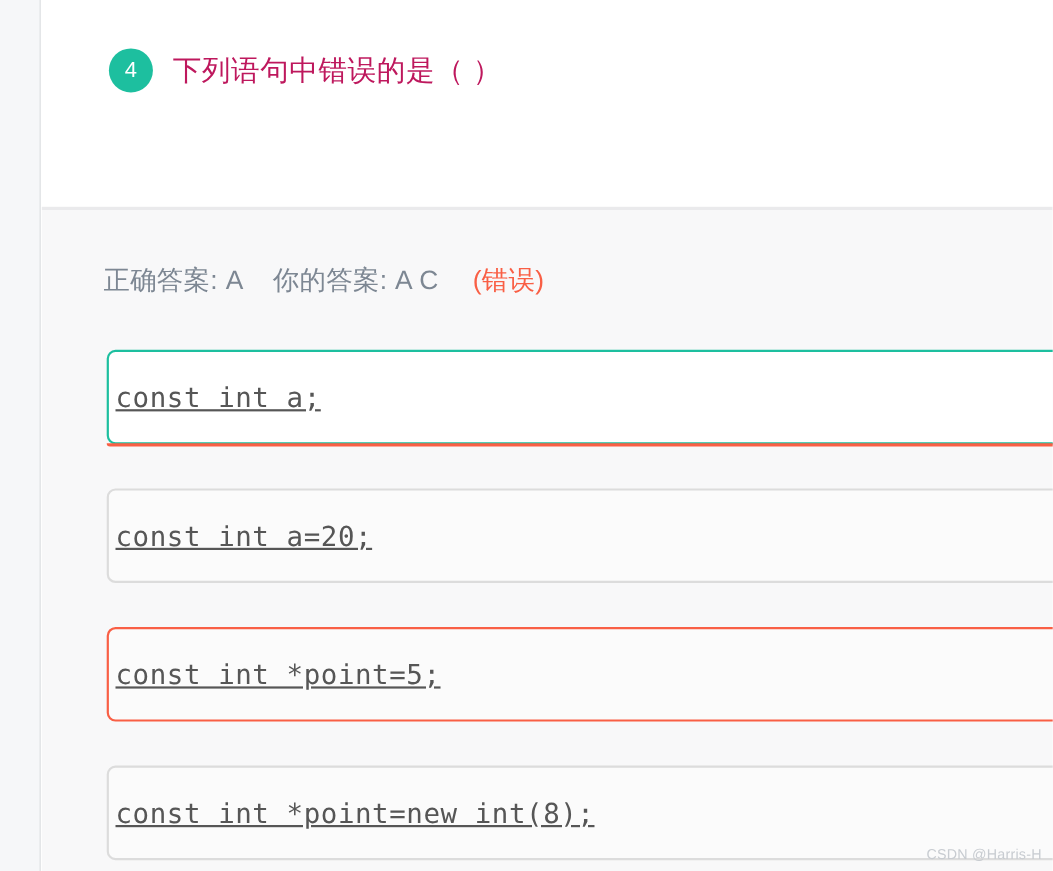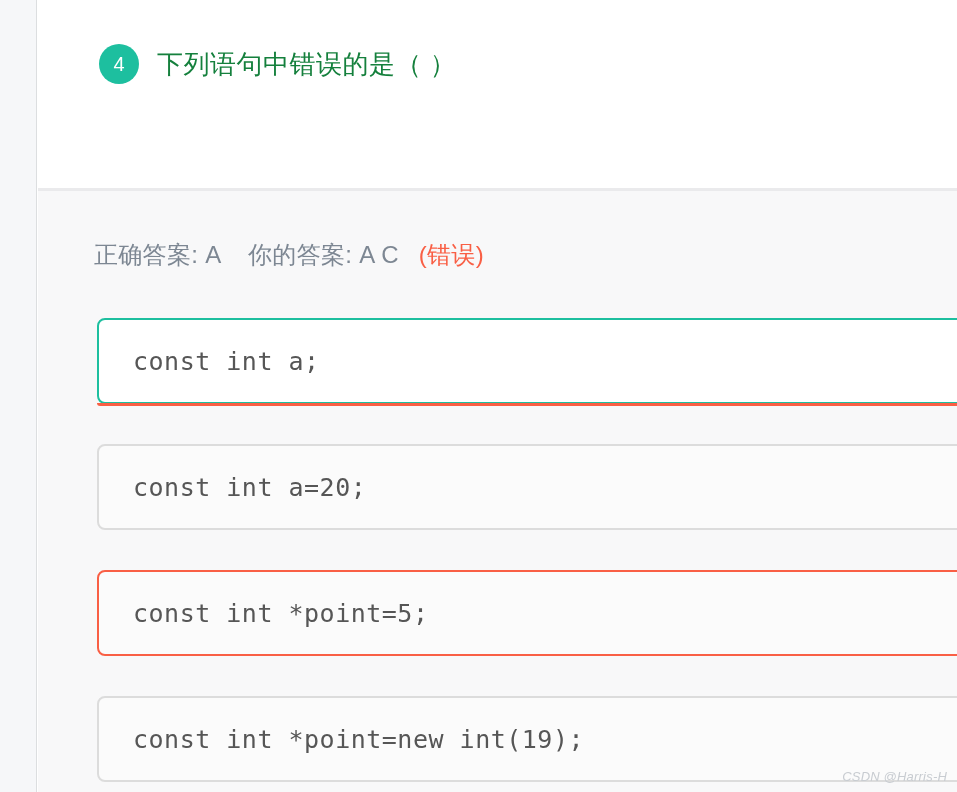--- a/index.html
+++ b/index.html
@@ -62,21 +62,21 @@
     font-size: 20px;
     line-height: 40px;
     text-align: center;
     font-family: "Liberation Sans", "DejaVu Sans", sans-serif;
     flex: 0 0 auto;
   }
 
   .q-text {
     margin-left: 18px;
     font-size: 26px;
-    color: #15803d;
+    color: #be185d;
     white-space: nowrap;
     letter-spacing: 0.5px;
     font-family: "Liberation Sans", "DejaVu Sans", sans-serif;
   }
 
   
   .card-divider {
     position: absolute;
     left: 38px;
     top: 188px;
@@ -100,21 +100,21 @@
     position: absolute;
     left: 56px;
     top: 48px;
     font-size: 24px;
     color: #7d8793;
     white-space: nowrap;
     letter-spacing: 0.3px;
   }
   .answer-line .wrong-tag {
     color: #f95f45;
-    margin-left: 13px;
+    margin-left: 24px;
   }
   .answer-line .sp {
     display: inline-block;
     width: 14px;
   }
 
   
   .options {
     position: absolute;
     left: 59px;
@@ -128,26 +128,27 @@
     margin-bottom: 40px;
     box-sizing: border-box;
     background: #fbfbfb;
     border: 2px solid #dcdcdc;
     border-radius: 8px;
     display: flex;
     align-items: center;
   }
 
   .option .code {
-    padding-left: 34px;
+    padding-left: 6px;
     font-family: "DejaVu Sans Mono", "Liberation Mono", monospace;
     font-size: 25px;
     color: #565656;
     letter-spacing: 0.5px;
     white-space: nowrap;
+    text-decoration: underline;
   }
 
   
   .option.correct {
     border-color: #1dbf9f;
     background: #ffffff;
     z-index: 2;
   }
   
   .option.selected-wrong {
@@ -170,21 +171,20 @@
 
   
   .watermark {
     position: absolute;
     right: 10px;
     bottom: 8px;
     font-size: 13px;
     color: #c8ccd1;
     white-space: nowrap;
     letter-spacing: 0.2px;
-    font-style: italic;
   }
 </style>
 </head>
 <body>
 
 <div id="app">
 
   <div class="left-gutter"></div>
 
   <div class="question-card">
@@ -216,21 +216,21 @@
 
       <div class="option">
         <span class="code">const int a=20;</span>
       </div>
 
       <div class="option selected-wrong">
         <span class="code">const int *point=5;</span>
       </div>
 
       <div class="option">
-        <span class="code">const int *point=new int(19);</span>
+        <span class="code">const int *point=new int(8);</span>
       </div>
 
     </div>
 
   </div>
 
   <div class="watermark">CSDN @Harris-H</div>
 
 </div>
 

